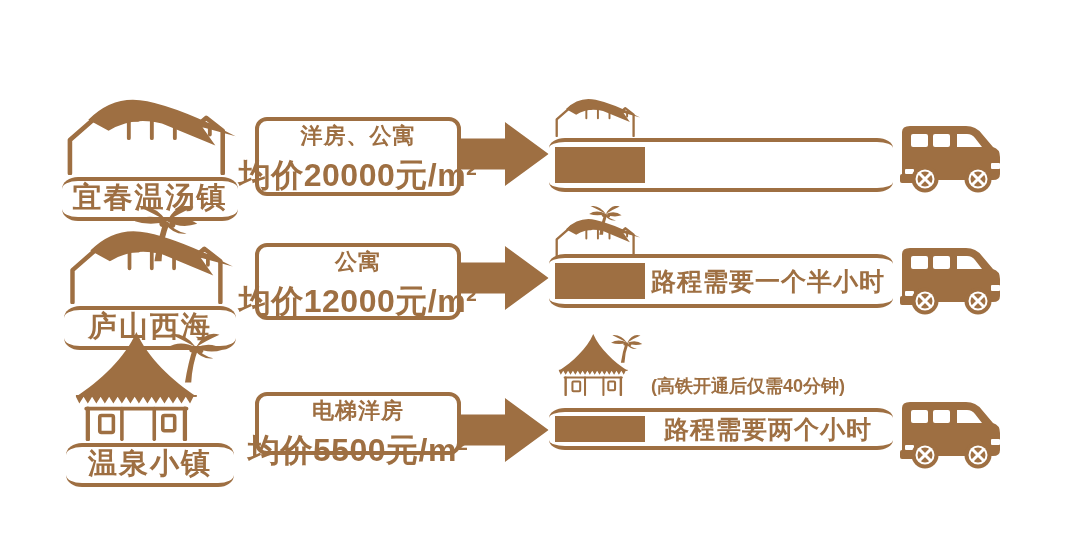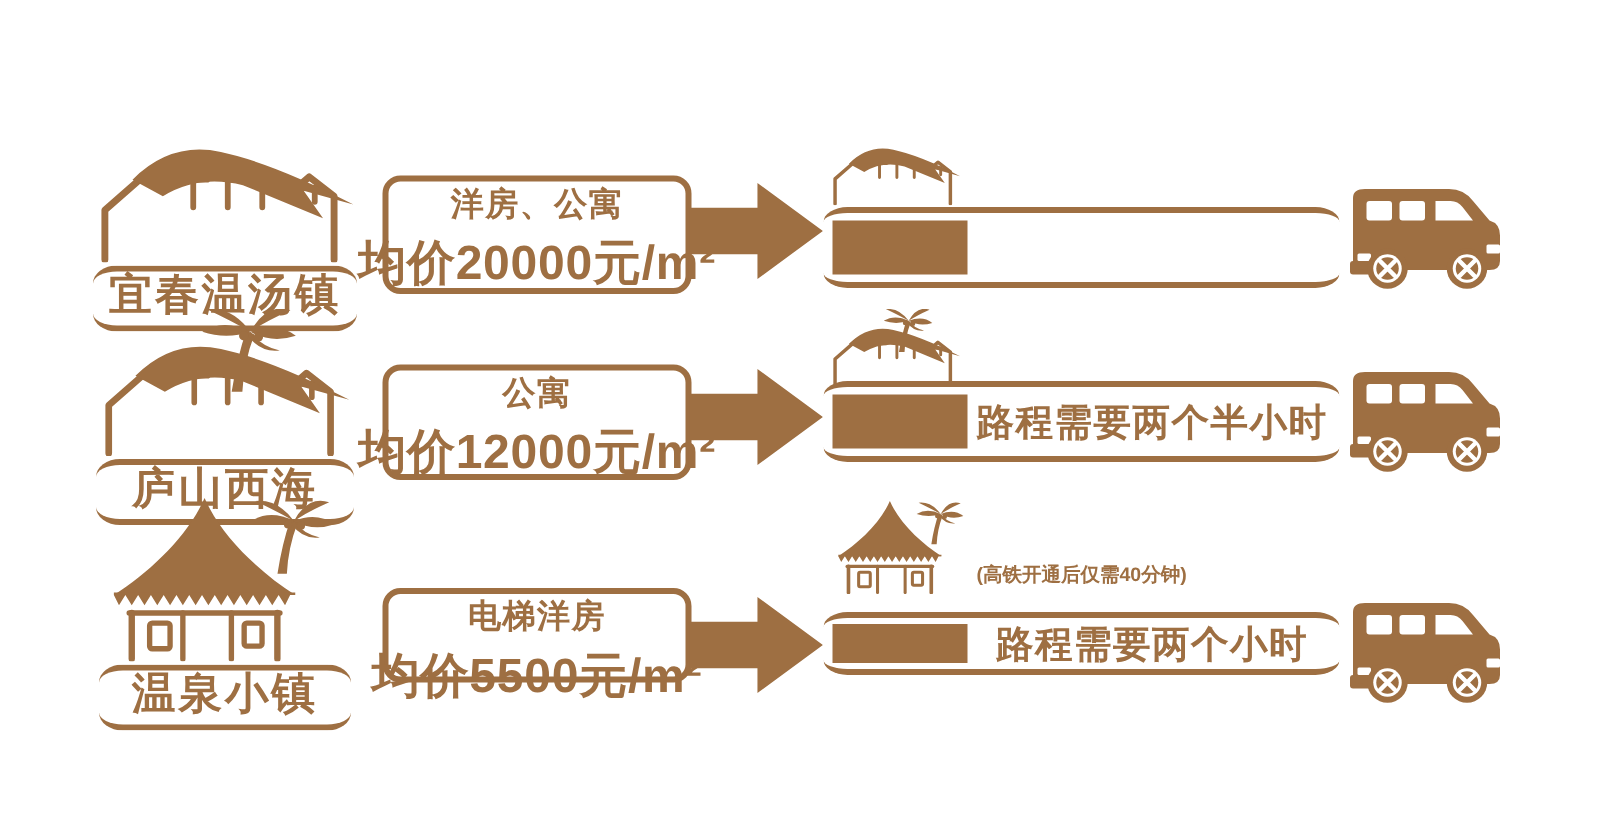--- a/index.html
+++ b/index.html
@@ -40,21 +40,21 @@
     position:absolute; left:0; right:0;
     border-top:4px solid var(--b); border-bottom:4px solid var(--b);
     border-radius:16px / 10px;
   }
   .block { position:absolute; left:6px; top:5px; bottom:5px; width:90px; background:var(--b); }
   .time {
     position:absolute; left:100px; right:6px; top:0; bottom:0;
     display:flex; align-items:center; justify-content:center;
     font-weight:bold; font-size:25px; letter-spacing:1px; white-space:nowrap;
   }
-  .note { position:absolute; font-weight:bold; font-size:13px; white-space:nowrap; }
+  .note { position:absolute; font-weight:bold; font-size:18px; white-space:nowrap; }
 </style>
 </head>
 <body>
 
 <svg width="0" height="0" style="position:absolute" aria-hidden="true">
   <defs>
     <g id="palm-g">
       <path class="f" d="M24,58 Q28,32 35,12 L41,15 Q33,36 32,58 Z"></path>
       <path class="f" d="M38,13 Q24,-6 5,-4 Q24,5 38,13"></path>
       <path class="f" d="M38,13 Q50,-9 68,-3 Q50,5 38,13"></path>
@@ -161,21 +161,21 @@
     </div>
     <svg class="abs" style="left:459px; top:246px;" width="90" height="64" viewBox="0 0 92 66">
         <use href="#sym-arrow" xlink:href="#sym-arrow"></use>
       </svg>
     <div class="dest" style="left:549px; top:206px; width:344px; height:102px;">
       <svg class="abs" style="left:4px; top:0;" width="88" height="51" viewBox="0 0 190 110">
           <use href="#sym-house-palm" xlink:href="#sym-house-palm"></use>
         </svg>
       <div class="bar" style="top:48px; height:54px;">
         <div class="block"></div>
-        <div class="time">路程需要两个半小时</div>
+        <div class="time">路程需要一个半小时</div>
       </div>
     </div>
     <svg class="abs" style="left:894px; top:236px;" width="112" height="82" viewBox="0 0 112 82">
         <use href="#sym-van" xlink:href="#sym-van"></use>
       </svg>
   </div>
 
   <div>
     <div class="abs loc" style="left:66px; top:332px; width:168px;">
       <svg width="162" height="109" viewBox="0 0 190 128">

